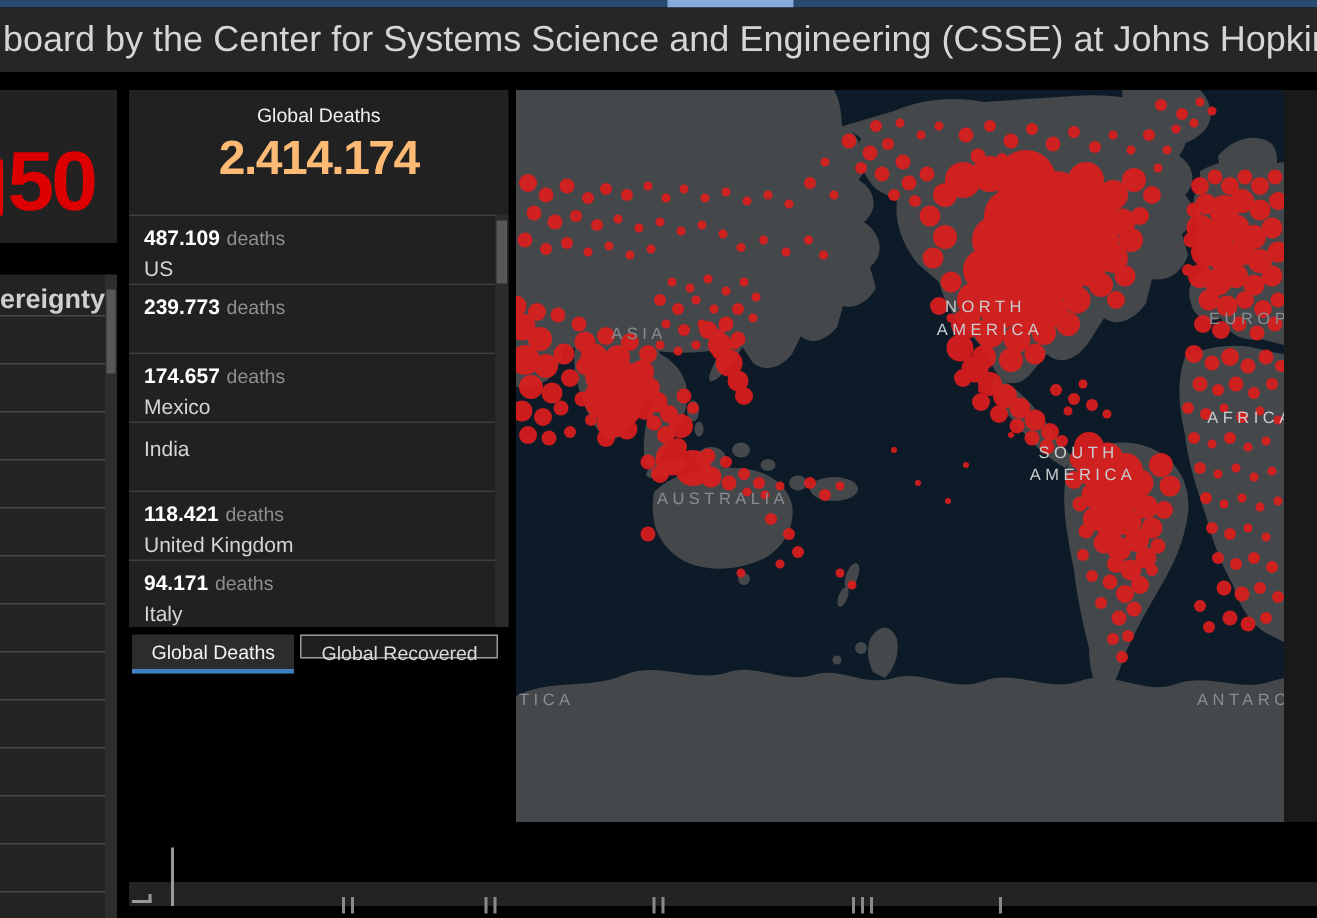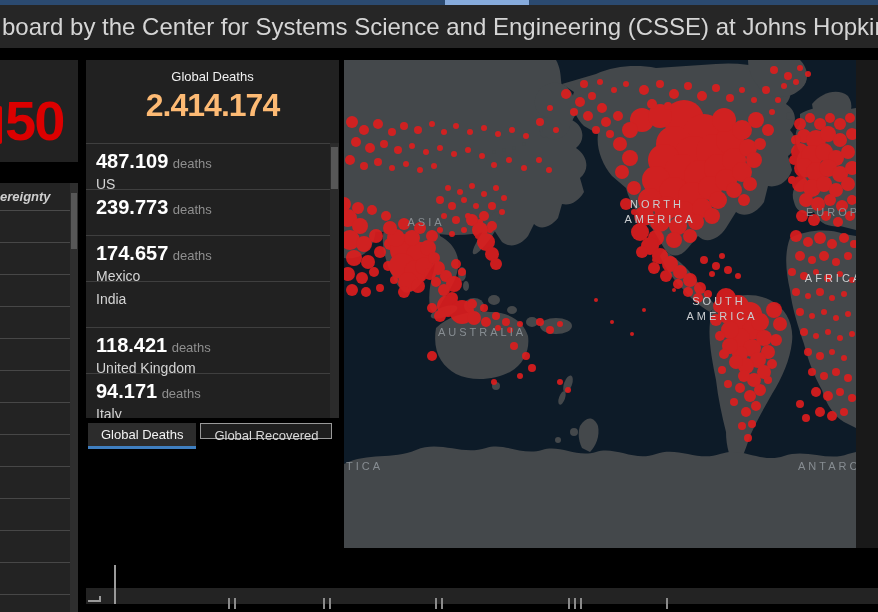--- a/index.html
+++ b/index.html
@@ -16,33 +16,33 @@
     font-size:24px;color:#d5d5d5;}
 
   
   .left-top-panel{position:absolute;left:0;top:60px;width:78px;height:102px;background:#222;overflow:hidden;}
   .big-red{position:absolute;left:5px;top:28px;font-size:56px;font-weight:bold;color:#dc0000;letter-spacing:-2px;white-space:nowrap;}
   .red-sliver{position:absolute;left:-2px;top:46px;width:4px;height:38px;background:#dc0000;border-radius:2px;}
 
   
   .left-list-panel{position:absolute;left:0;top:183px;width:78px;height:429px;background:#232323;overflow:hidden;}
   .left-head{position:relative;height:27px;border-bottom:1px solid #4a4a4a;}
-  .left-head span{position:absolute;left:0;top:6px;font-size:13px;font-weight:bold;color:#cfcfcf;white-space:nowrap;font-style:italic;}
+  .left-head span{position:absolute;left:0;top:6px;font-size:18px;font-weight:bold;color:#cfcfcf;white-space:nowrap;}
   .l-rows{position:absolute;left:0;top:28px;width:70px;}
   .l-row{height:31px;border-bottom:1px solid #474747;}
   .left-scroll{position:absolute;right:0;top:0;width:8px;height:100%;background:#2e2e2e;}
   .left-thumb{position:absolute;left:1px;top:10px;width:6px;height:56px;background:#575757;}
 
   
   .deaths-panel{position:absolute;left:86px;top:60px;width:253px;height:358px;background:#212121;}
   .gd-title{text-align:center;padding-top:9px;font-size:13px;color:#f0f0f0;}
   .gd-total{text-align:center;margin-top:3px;font-size:32px;font-weight:bold;color:#fdba74;letter-spacing:-1px;}
   .d-list{position:absolute;left:0;top:83px;right:9px;bottom:0;overflow:hidden;border-top:1px solid #3f3f3f;}
   .d-item{height:39px;padding:6px 0 0 10px;border-bottom:1px solid #3f3f3f;}
-  .d-num{font-size:20px;font-weight:bold;color:#fff;}
+  .d-num{font-size:14px;font-weight:bold;color:#fff;}
   .d-unit{font-size:13px;color:#8f8f8f;}
   .d-region{font-size:14px;color:#d4d4d4;margin-top:3px;}
   .d-scroll{position:absolute;right:0;top:83px;width:9px;bottom:0;background:#2b2b2b;}
   .d-thumb{position:absolute;left:1px;top:4px;width:7px;height:42px;background:#575757;}
 
   
   .tab-bar{position:absolute;left:88px;top:423px;height:26px;display:flex;gap:4px;}
   .tab{height:16px;line-height:24px;padding:0 13px;font-size:13px;color:#d9d9d9;
     background:#1e1e1e;border:1px solid #999;box-sizing:border-box;}
   .tab.active{background:#2c2c2c;border:none;border-bottom:3px solid #3f7fc1;color:#f2f2f2;height:26px;line-height:23px;}

